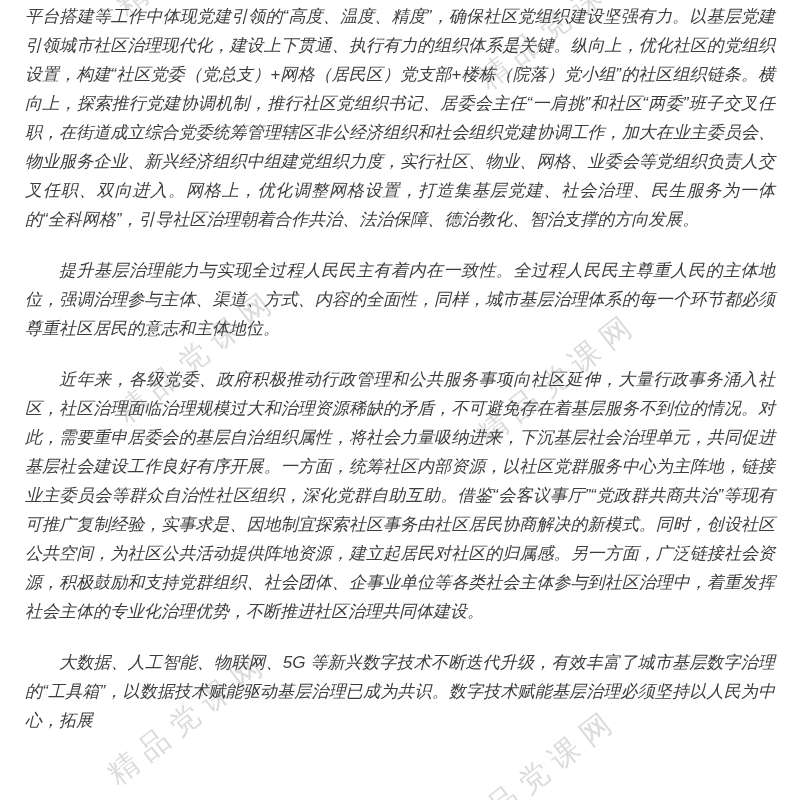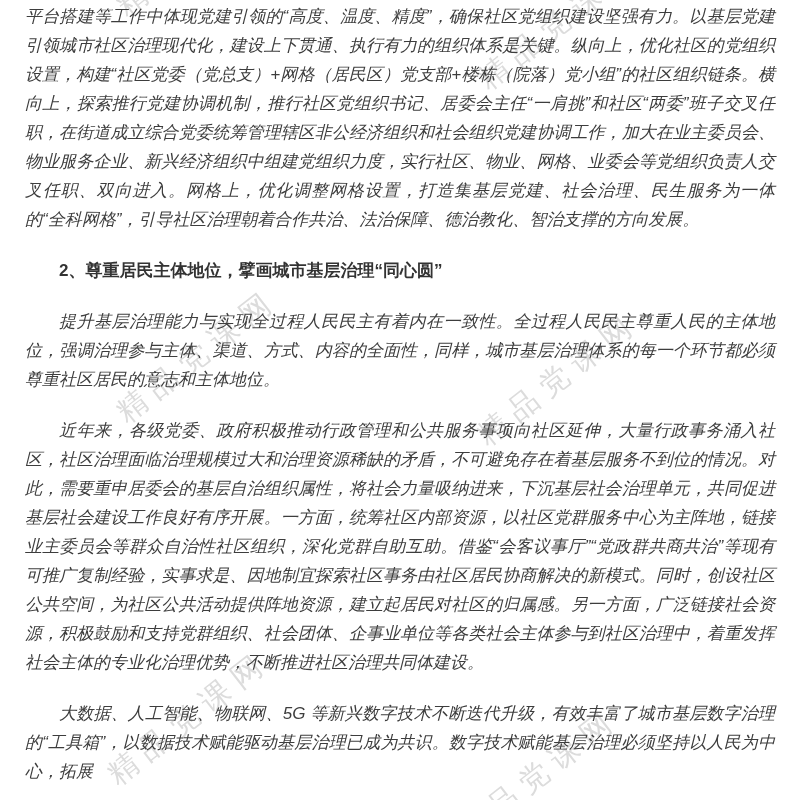--- a/index.html
+++ b/index.html
@@ -79,19 +79,18 @@
     <span class="wm" style="left:370px;  top:420px;">精品党课网</span>
     <span class="wm" style="left:860px;  top:380px;">精品党课网</span>
     <span class="wm" style="left:140px;  top:700px;">精品党课网</span>
     <span class="wm" style="left:640px;  top:660px;">精品党课网</span>
     <span class="wm" style="left:380px;  top:960px;">精品党课网</span>
 
   </div>
 
   <div class="content">
     <p class="para continuation">平台搭建等工作中体现党建引领的“高度、温度、精度”，确保社区党组织建设坚强有力。以基层党建引领城市社区治理现代化，建设上下贯通、执行有力的组织体系是关键。纵向上，优化社区的党组织设置，构建“社区党委（党总支）+网格（居民区）党支部+楼栋（院落）党小组”的社区组织链条。横向上，探索推行党建协调机制，推行社区党组织书记、居委会主任“一肩挑”和社区“两委”班子交叉任职，在街道成立综合党委统筹管理辖区非公经济组织和社会组织党建协调工作，加大在业主委员会、物业服务企业、新兴经济组织中组建党组织力度，实行社区、物业、网格、业委会等党组织负责人交叉任职、双向进入。网格上，优化调整网格设置，打造集基层党建、社会治理、民生服务为一体的“全科网格”，引导社区治理朝着合作共治、法治保障、德治教化、智治支撑的方向发展。</p>
-    <h3 class="heading">2、尊重居民主体地位，擘画城市基层治理“同心圆”</h3>
     <p class="para">提升基层治理能力与实现全过程人民民主有着内在一致性。全过程人民民主尊重人民的主体地位，强调治理参与主体、渠道、方式、内容的全面性，同样，城市基层治理体系的每一个环节都必须尊重社区居民的意志和主体地位。</p>
     <p class="para">近年来，各级党委、政府积极推动行政管理和公共服务事项向社区延伸，大量行政事务涌入社区，社区治理面临治理规模过大和治理资源稀缺的矛盾，不可避免存在着基层服务不到位的情况。对此，需要重申居委会的基层自治组织属性，将社会力量吸纳进来，下沉基层社会治理单元，共同促进基层社会建设工作良好有序开展。一方面，统筹社区内部资源，以社区党群服务中心为主阵地，链接业主委员会等群众自治性社区组织，深化党群自助互助。借鉴“会客议事厅”“党政群共商共治”等现有可推广复制经验，实事求是、因地制宜探索社区事务由社区居民协商解决的新模式。同时，创设社区公共空间，为社区公共活动提供阵地资源，建立起居民对社区的归属感。另一方面，广泛链接社会资源，积极鼓励和支持党群组织、社会团体、企事业单位等各类社会主体参与到社区治理中，着重发挥社会主体的专业化治理优势，不断推进社区治理共同体建设。</p>
     <p class="para">大数据、人工智能、物联网、5G 等新兴数字技术不断迭代升级，有效丰富了城市基层数字治理的“工具箱”，以数据技术赋能驱动基层治理已成为共识。数字技术赋能基层治理必须坚持以人民为中心，拓展</p>
   </div>
 
 </div>
 
 </body></html>

